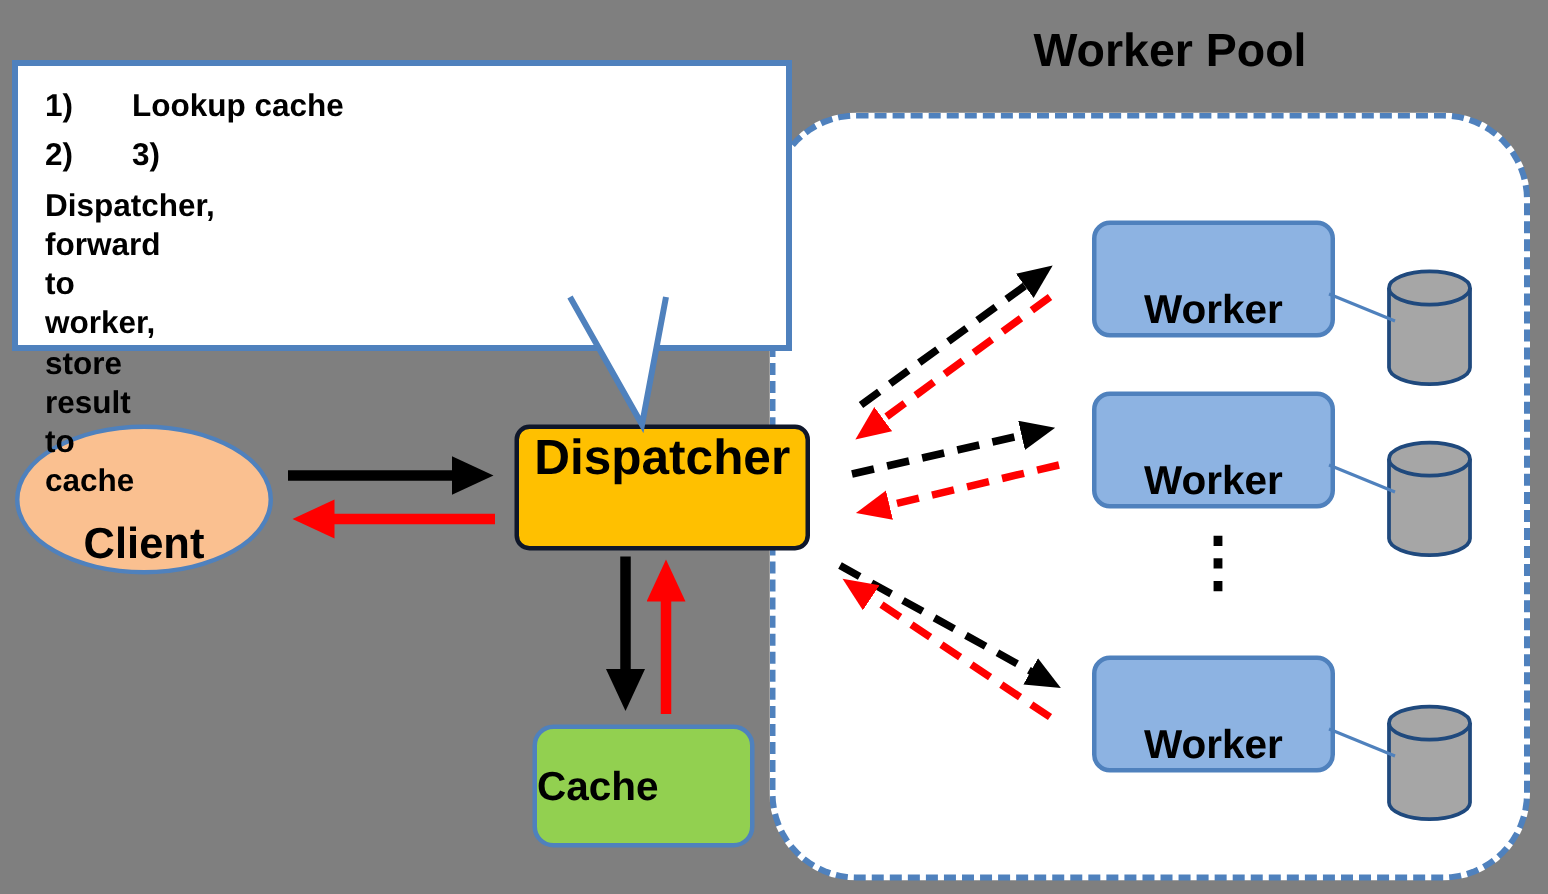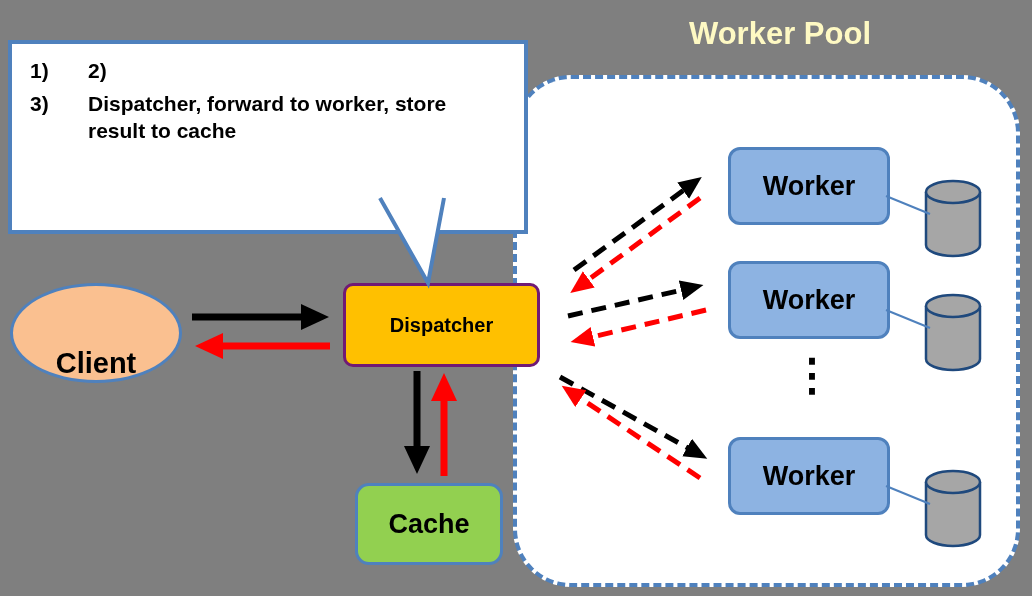--- a/index.html
+++ b/index.html
@@ -12,26 +12,26 @@
     font-weight:bold;
     color:#000;
   }
   
   .pool{
     position:absolute;left:513px;top:75px;width:499px;height:504px;
     background:#ffffff;border:4px dashed #4f81bd;border-radius:58px;
   }
   .pool-title{
     position:absolute;left:620px;top:16px;width:320px;
-    text-align:center;font-size:31px;color:#fef9c3;
+    text-align:center;font-size:31px;color:#000000;
   }
   .worker{
     position:absolute;width:156px;height:72px;
     background:#8db3e2;border:3px solid #4f81bd;border-radius:12px;
-    display:flex;align-items:center;justify-content:center;
+    display:flex;align-items:flex-end;justify-content:center;
     font-size:27px;
   }
   .worker1{left:728px;top:147px;}
   .worker2{left:728px;top:261px;}
   .worker3{left:728px;top:437px;}
   .cylinder{position:absolute;width:64px;height:80px;}
   .cyl1{left:921px;top:179px;}
   .cyl2{left:921px;top:293px;}
   .cyl3{left:921px;top:469px;}
   .ellipsis{
@@ -39,27 +39,27 @@
     text-align:center;font-size:44px;line-height:58px;color:#000;
   }
   
   .client{
     position:absolute;left:10px;top:283px;width:166px;height:94px;
     background:#fac090;border:3px solid #4f81bd;border-radius:50%;
     display:flex;align-items:flex-end;justify-content:center;font-size:29px;
   }
   .dispatcher{
     position:absolute;left:343px;top:283px;width:191px;height:78px;
-    background:#ffc000;border:3px solid #701a75;border-radius:10px;
-    display:flex;align-items:center;justify-content:center;font-size:20px;
+    background:#ffc000;border:3px solid #0f172a;border-radius:10px;
+    display:flex;align-items:flex-start;justify-content:center;font-size:33px;
   }
   .cache{
     position:absolute;left:355px;top:483px;width:142px;height:76px;
     background:#92d050;border:3px solid #4f81bd;border-radius:14px;
-    display:flex;align-items:center;justify-content:center;font-size:27px;
+    display:flex;align-items:center;justify-content:flex-start;font-size:27px;
   }
   
   .callout{
     position:absolute;left:8px;top:40px;width:476px;height:158px;
     background:#ffffff;border:4px solid #4f81bd;
     padding:14px 18px;box-sizing:content-box;
   }
   .callout-grid{
     display:grid;grid-template-columns:58px 1fr;row-gap:7px;
     font-size:21px;line-height:1.25;
@@ -114,20 +114,21 @@
   <div class="dispatcher">
     <span>Dispatcher</span>
   </div>
   <div class="cache">
     <span>Cache</span>
   </div>
 
   <div class="callout">
     <div class="callout-grid">
       <span>1)</span>
+      <span>Lookup cache</span>
       <span>2)</span>
       <span>3)</span>
       <span>Dispatcher, forward to worker, store result to cache</span>
     </div>
   </div>
 
   <svg class="overlay" width="1032" height="596" viewBox="0 0 1032 596">
     <defs>
       <marker id="ab" markerUnits="userSpaceOnUse" markerWidth="32" markerHeight="28" refX="1" refY="13" orient="auto">
         <path d="M0,0 L28,13 L0,26 Z" fill="#000000"></path>

